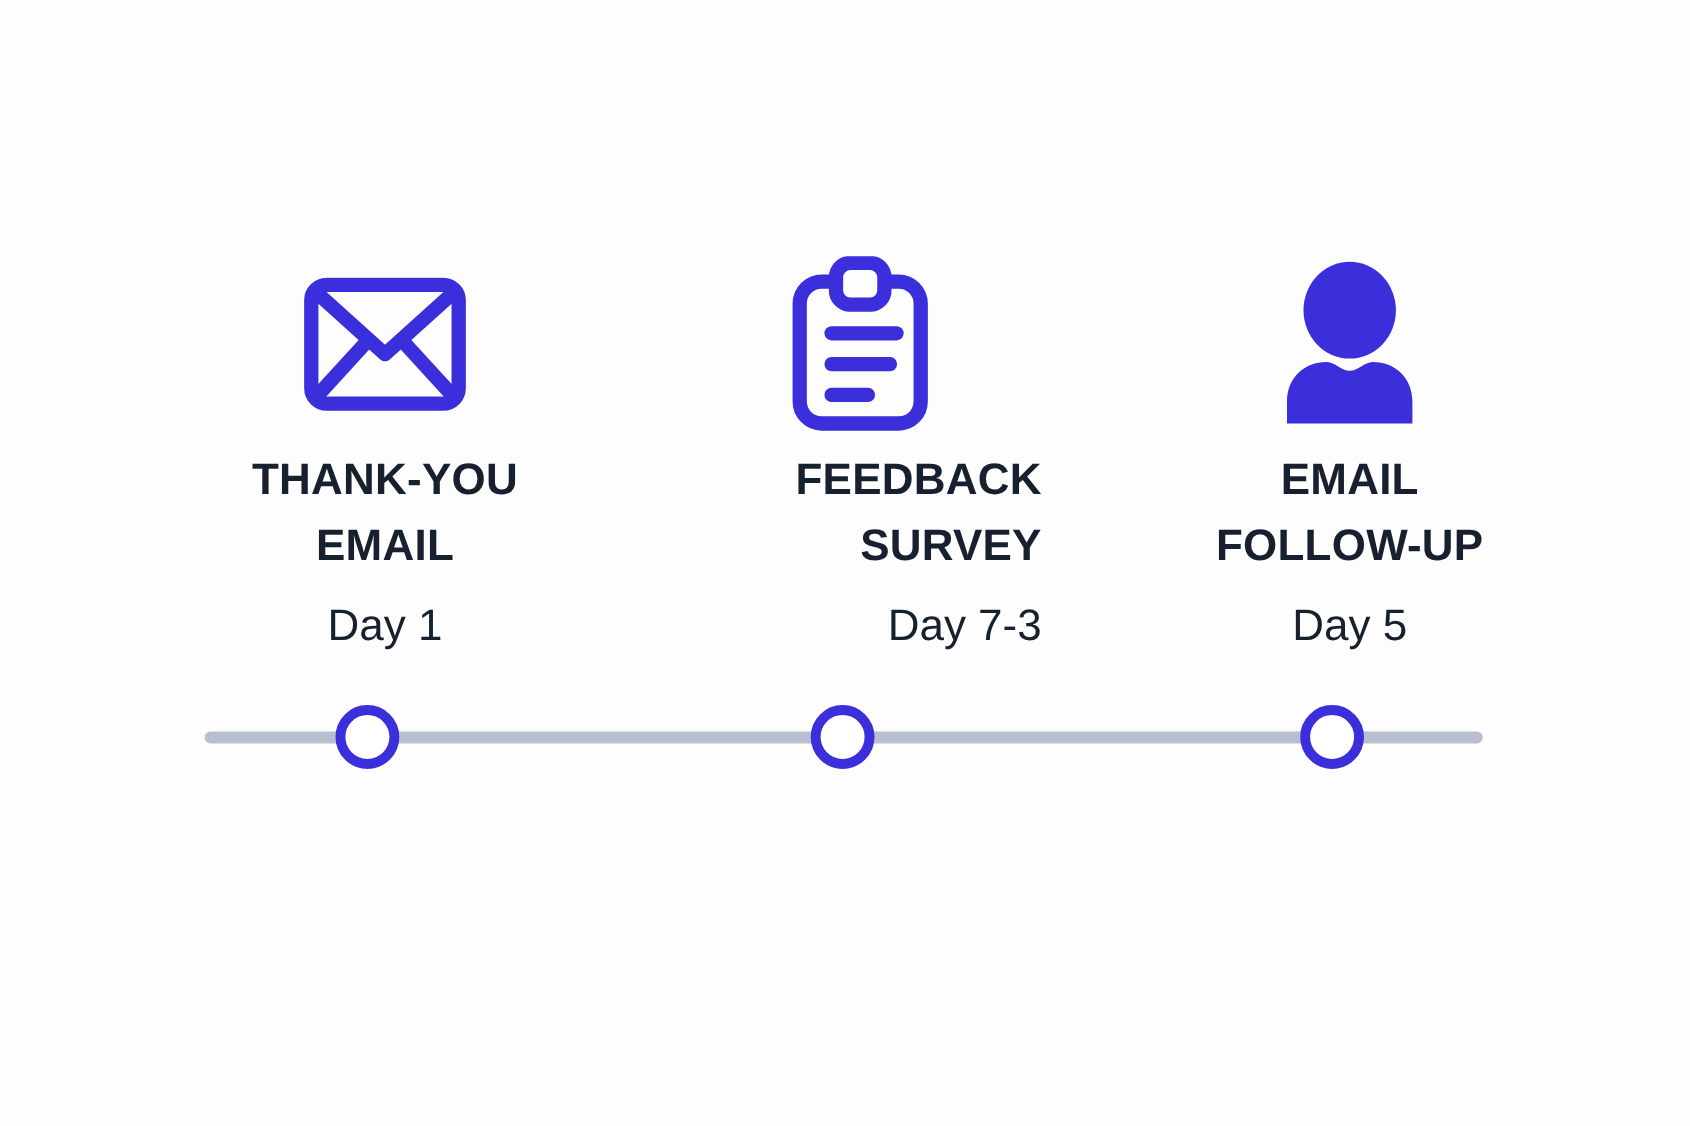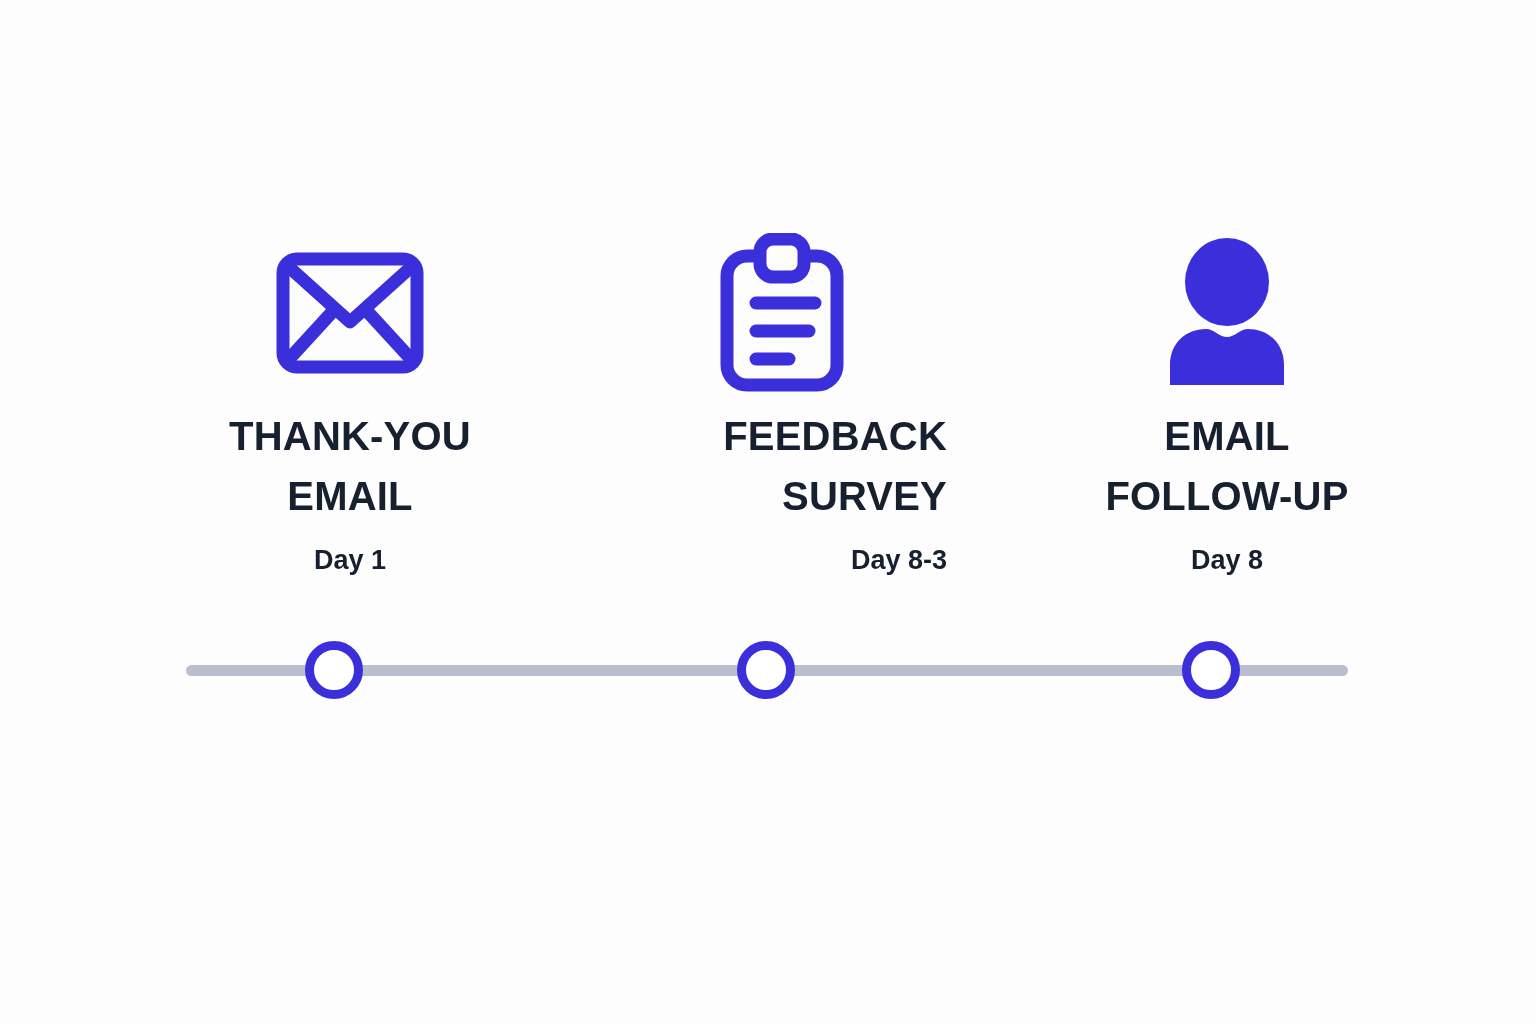--- a/index.html
+++ b/index.html
@@ -53,22 +53,22 @@
     font-size: 40px;
     font-weight: bold;
     line-height: 1.5;
     letter-spacing: 0.2px;
     color: #16202e;
     margin-top: 8px;
     white-space: pre-line;
   }
 
   .step-sub {
-    font-size: 27px;
-    font-weight: bold;
+    font-size: 40px;
+    font-weight: normal;
     line-height: 1.25;
     color: #16202e;
     margin-top: 18px;
   }
 
   
   .timeline {
     position: absolute;
     left: 186px;
     top: 665px;
@@ -119,40 +119,40 @@
         <svg width="126" height="160" viewBox="0 0 126 160" fill="none">
           <rect x="8" y="23" width="110" height="129" rx="20" ry="20" stroke="#3a2fdb" stroke-width="13"></rect>
           <rect x="41" y="6" width="44" height="38" rx="13" ry="13" stroke="#3a2fdb" stroke-width="13" fill="#fdfdfd"></rect>
           <line x1="37" y1="70" x2="96" y2="70" stroke="#3a2fdb" stroke-width="13" stroke-linecap="round"></line>
           <line x1="37" y1="98" x2="90" y2="98" stroke="#3a2fdb" stroke-width="13" stroke-linecap="round"></line>
           <line x1="37" y1="126" x2="70" y2="126" stroke="#3a2fdb" stroke-width="13" stroke-linecap="round"></line>
         </svg>
       </div>
       <div class="step-title">FEEDBACK
 SURVEY</div>
-      <div class="step-sub">Day 8-3</div>
+      <div class="step-sub">Day 7-3</div>
     </div>
 
     <div class="step step-3">
       <div class="icon-wrap">
         <svg width="126" height="152" viewBox="0 0 126 152" fill="none">
           <ellipse cx="63" cy="45" rx="42" ry="44" fill="#3a2fdb"></ellipse>
           <path d="M6 148
                    L6 128
                    C6 106 22 92 42 92
                    C50 92 55 100 63 100
                    C71 100 76 92 84 92
                    C104 92 120 106 120 128
                    L120 148
                    Z" fill="#3a2fdb"></path>
         </svg>
       </div>
       <div class="step-title">EMAIL
 FOLLOW-UP</div>
-      <div class="step-sub">Day 8</div>
+      <div class="step-sub">Day 5</div>
     </div>
 
   </div>
 
   <div class="timeline"></div>
 
   <div class="node node-1"></div>
   <div class="node node-2"></div>
   <div class="node node-3"></div>
 

